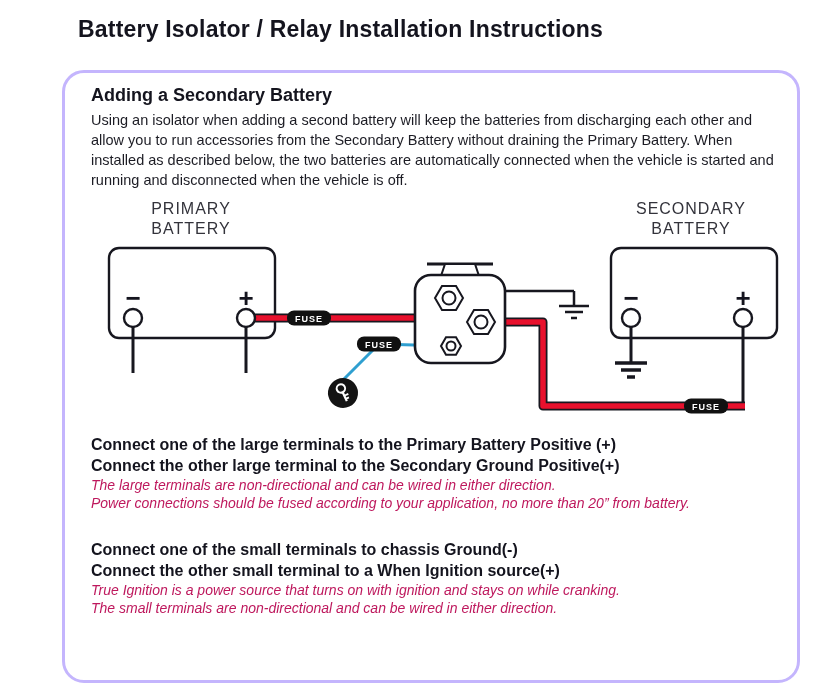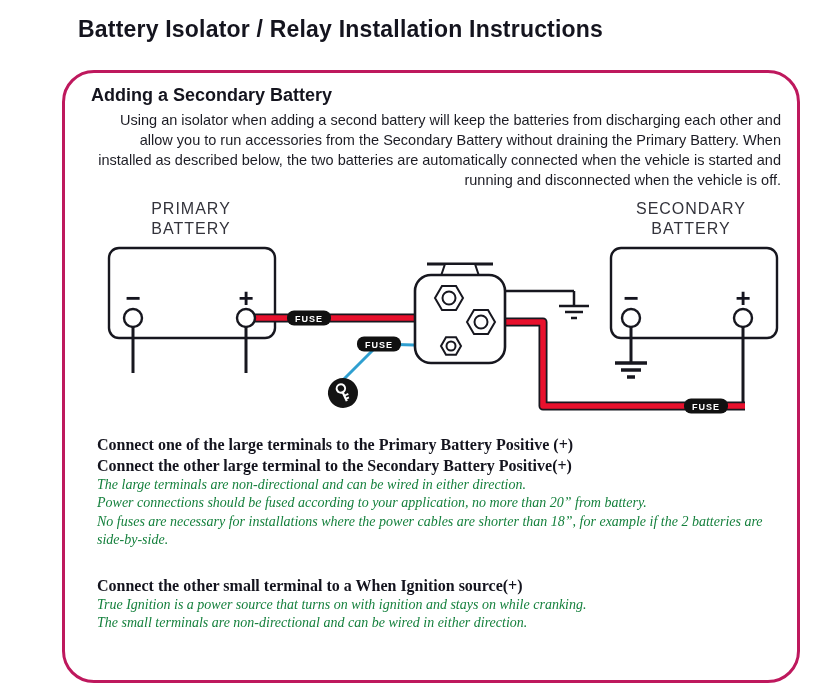--- a/index.html
+++ b/index.html
@@ -13,30 +13,30 @@
   }
   .page { position:relative; width:735px; height:696px; }
   .title {
     position:absolute; left:78px; top:16px;
     font-size:23px; font-weight:bold; letter-spacing:0.2px; color:#14141e;
     white-space:nowrap;
   }
   .panel {
     position:absolute; left:62px; top:70px;
     width:738px; height:613px;
-    border:3px solid #be185d; border-radius:32px;
+    border:3px solid #c4b5fd; border-radius:22px;
     padding:12px 26px 12px 26px;
     overflow:hidden;
   }
   .panel h2 { font-size:18px; font-weight:bold; color:#14141e; margin-bottom:4px; }
-  .intro { font-size:14.5px; line-height:1.38; color:#1c1c24; width:690px;text-align:right; }
+  .intro { font-size:14.5px; line-height:1.38; color:#1c1c24; width:690px; }
   .diagram { display:block; margin-top:6px; }
-  .instructions { margin-left:6px; margin-top:8px;font-family:Liberation Serif, serif; }
+  .instructions { margin-top:8px; }
   .bold-line { font-size:16px; font-weight:bold; line-height:1.32; color:#14141e; }
-  .italic-line { font-size:14px; font-style:italic; line-height:1.3; color:#15803d; width:672px; }
+  .italic-line { font-size:14px; font-style:italic; line-height:1.3; color:#be185d; width:672px; }
   .block-gap { height:26px; }
   svg text { font-family:"Liberation Sans", sans-serif; }
   .batt-label { font-size:16px; fill:#33333b; letter-spacing:1px; }
   .sign { font-size:26px; font-weight:bold; fill:#14141e; }
   .fuse-text { font-size:9px; font-weight:bold; fill:#ffffff; letter-spacing:1px; }
 </style>
 </head>
 <body>
 
 <div class="page">
@@ -131,29 +131,29 @@
         <line x1="252" y1="196.2" x2="252" y2="206" stroke="#ffffff" stroke-width="2.2"></line>
         <line x1="252" y1="200" x2="256.5" y2="200" stroke="#ffffff" stroke-width="1.8"></line>
         <line x1="252" y1="203.5" x2="255.5" y2="203.5" stroke="#ffffff" stroke-width="1.8"></line>
       </g>
     </svg>
 
     <div class="instructions">
 
       <div>
         <div class="bold-line">Connect one of the large terminals to the Primary Battery Positive (+)</div>
-        <div class="bold-line">Connect the other large terminal to the Secondary Battery Positive(+)</div>
+        <div class="bold-line">Connect the other large terminal to the Secondary Ground Positive(+)</div>
         <div class="italic-line">The large terminals are non-directional and can be wired in either direction.</div>
         <div class="italic-line">Power connections should be fused according to your application, no more than 20” from battery.</div>
-        <div class="italic-line">No fuses are necessary for installations where the power cables are shorter than 18”, for example if the 2 batteries are side-by-side.</div>
       </div>
 
       <div class="block-gap"></div>
 
       <div>
+        <div class="bold-line">Connect one of the small terminals to chassis Ground(-)</div>
         <div class="bold-line">Connect the other small terminal to a When Ignition source(+)</div>
         <div class="italic-line">True Ignition is a power source that turns on with ignition and stays on while cranking.</div>
         <div class="italic-line">The small terminals are non-directional and can be wired in either direction.</div>
       </div>
 
     </div>
   </div>
 </div>
 
 </body></html>

